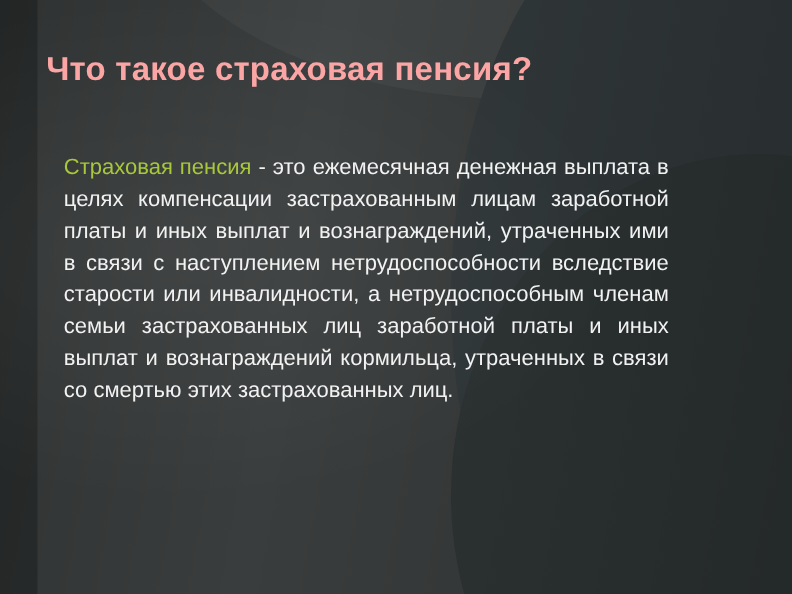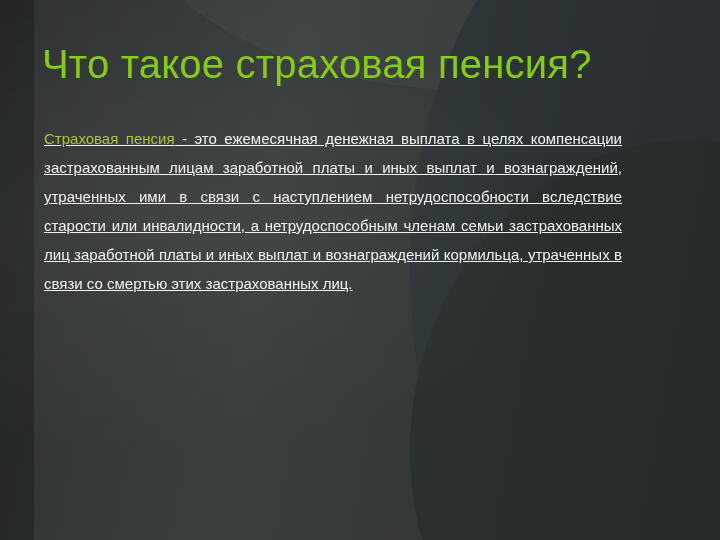--- a/index.html
+++ b/index.html
@@ -65,41 +65,40 @@
   }
   .content {
     position: absolute;
     inset: 0;
   }
   .title {
     position: absolute;
     left: 42px;
     top: 46px;
     width: 640px;
-    font-size: 40px;
+    font-size: 30px;
     line-height: 36px;
-    color: #84cc16;
+    color: #fca5a5;
     letter-spacing: 0.2px;
-    font-weight: normal;
+    font-weight: bold;
     margin: 0;
   }
   .body-block {
     position: absolute;
     left: 44px;
     top: 124px;
     width: 578px;
   }
   .para {
-    margin: 0;
-    font-size: 15px;
+    margin: 14px;
+    font-size: 20px;
     line-height: 29px;
     color: #f2f2f2;
     text-align: justify;
     text-justify: inter-word;
-    text-decoration: underline;
   }
   .lead {
     color: #a8c83c;
   }
 </style>
 </head>
 <body>
 
 <div class="slide">
   <div class="curve-top"></div>

